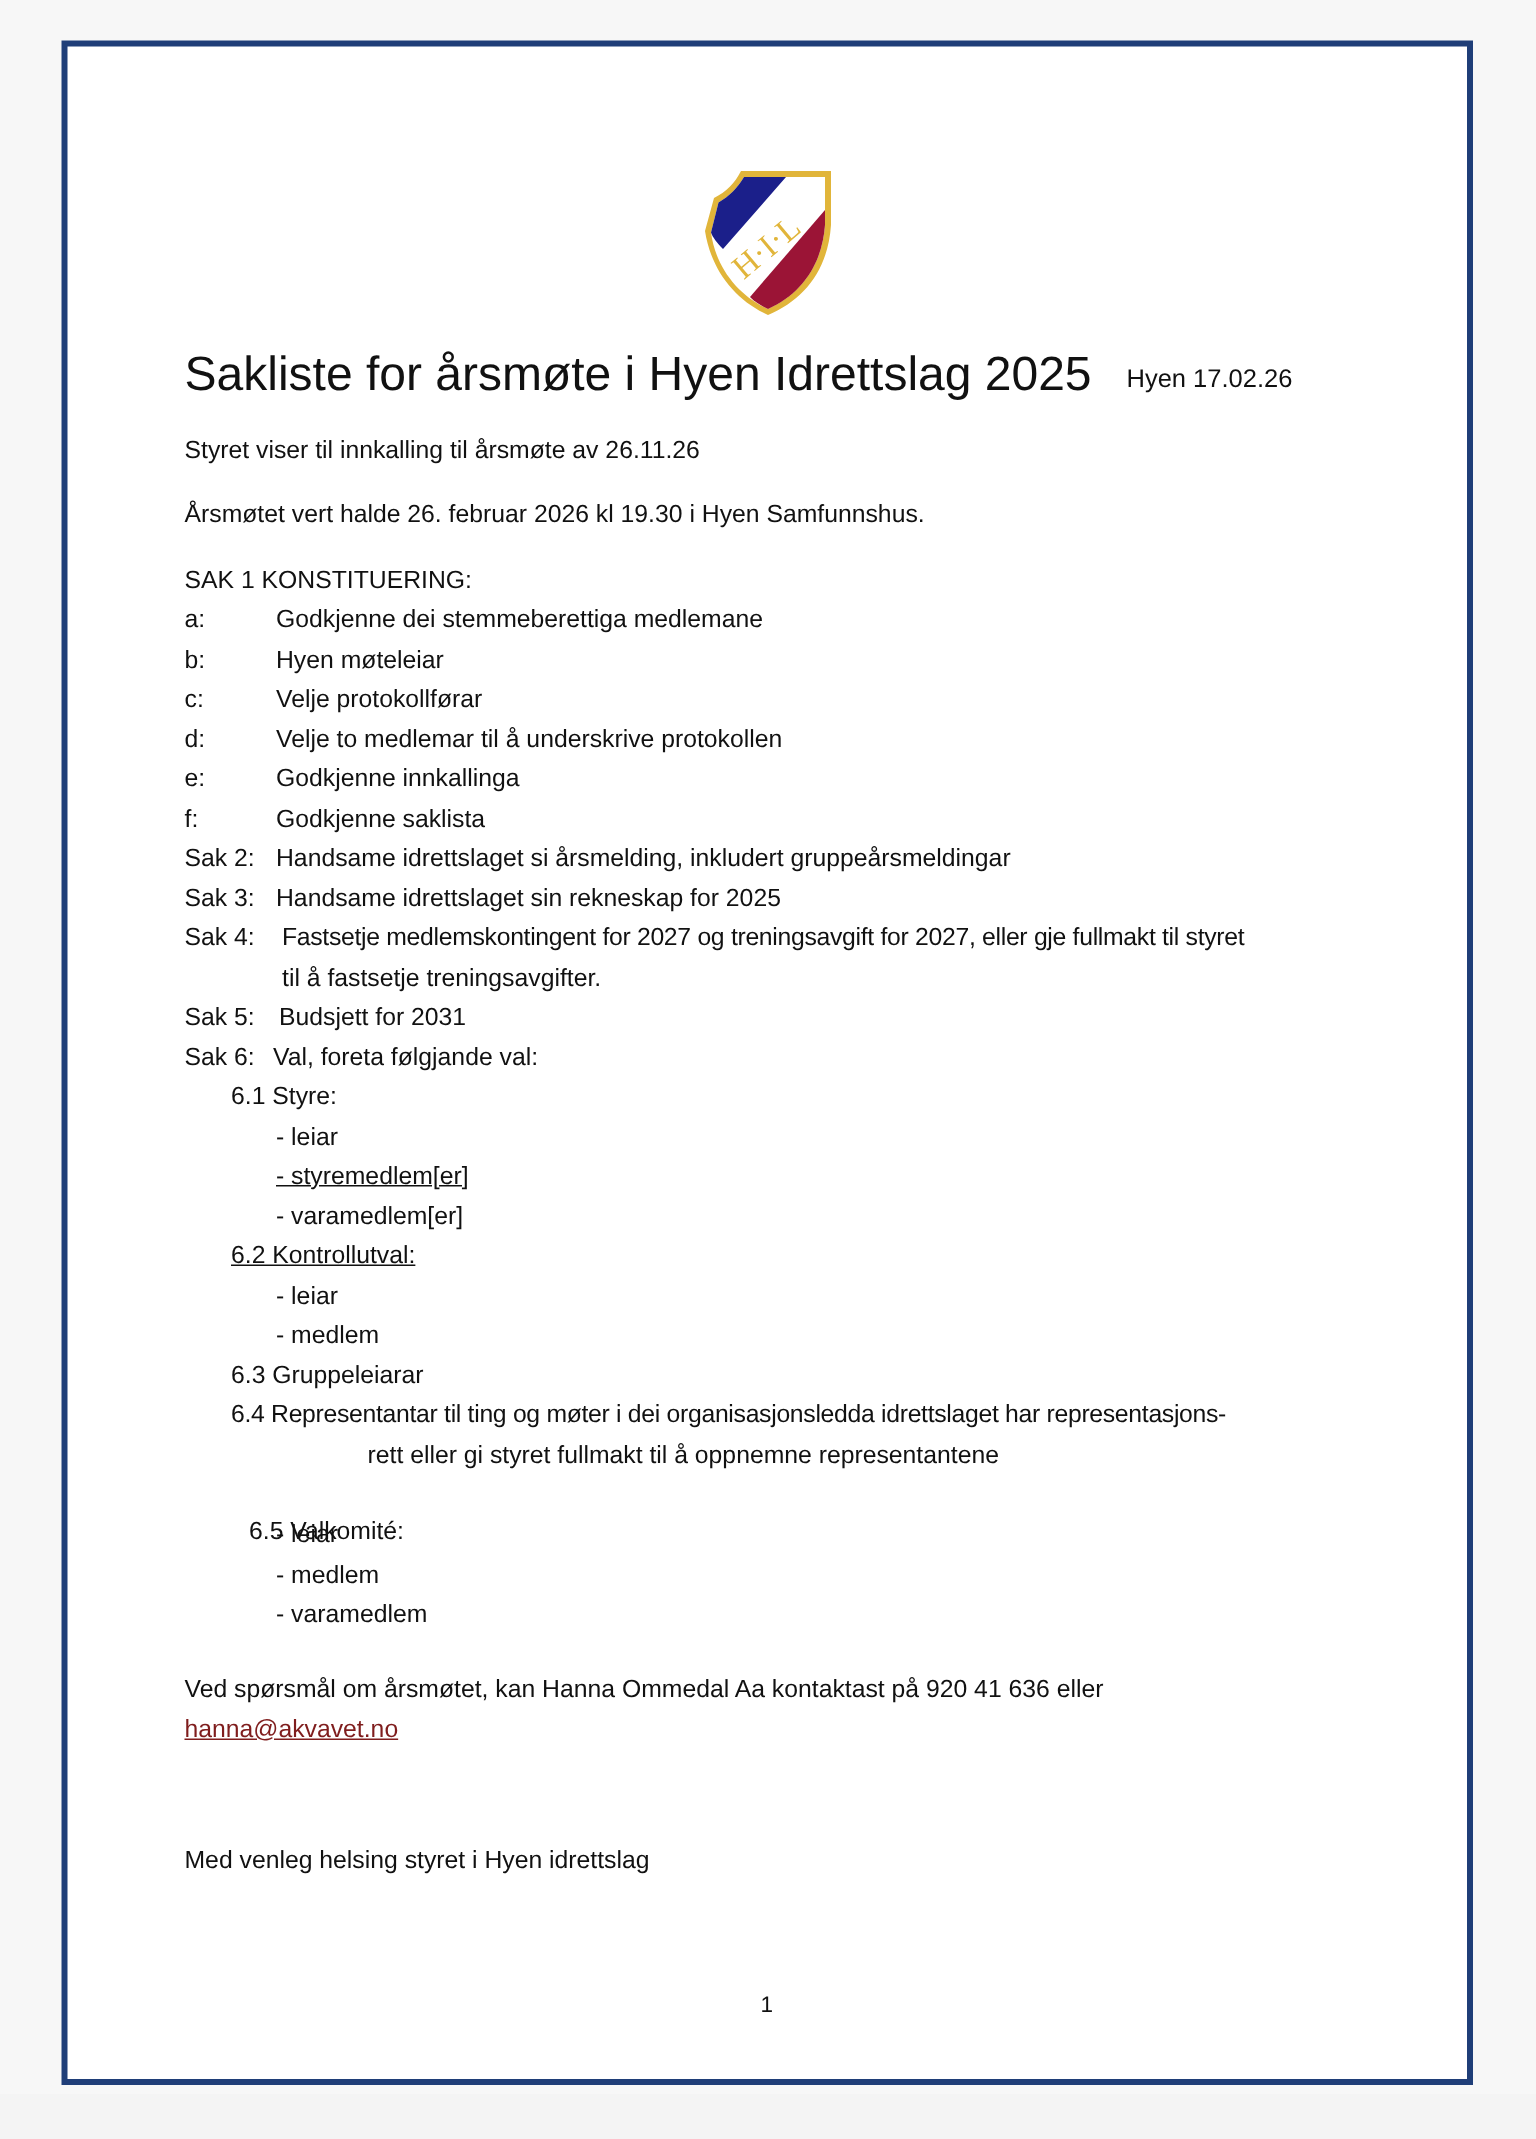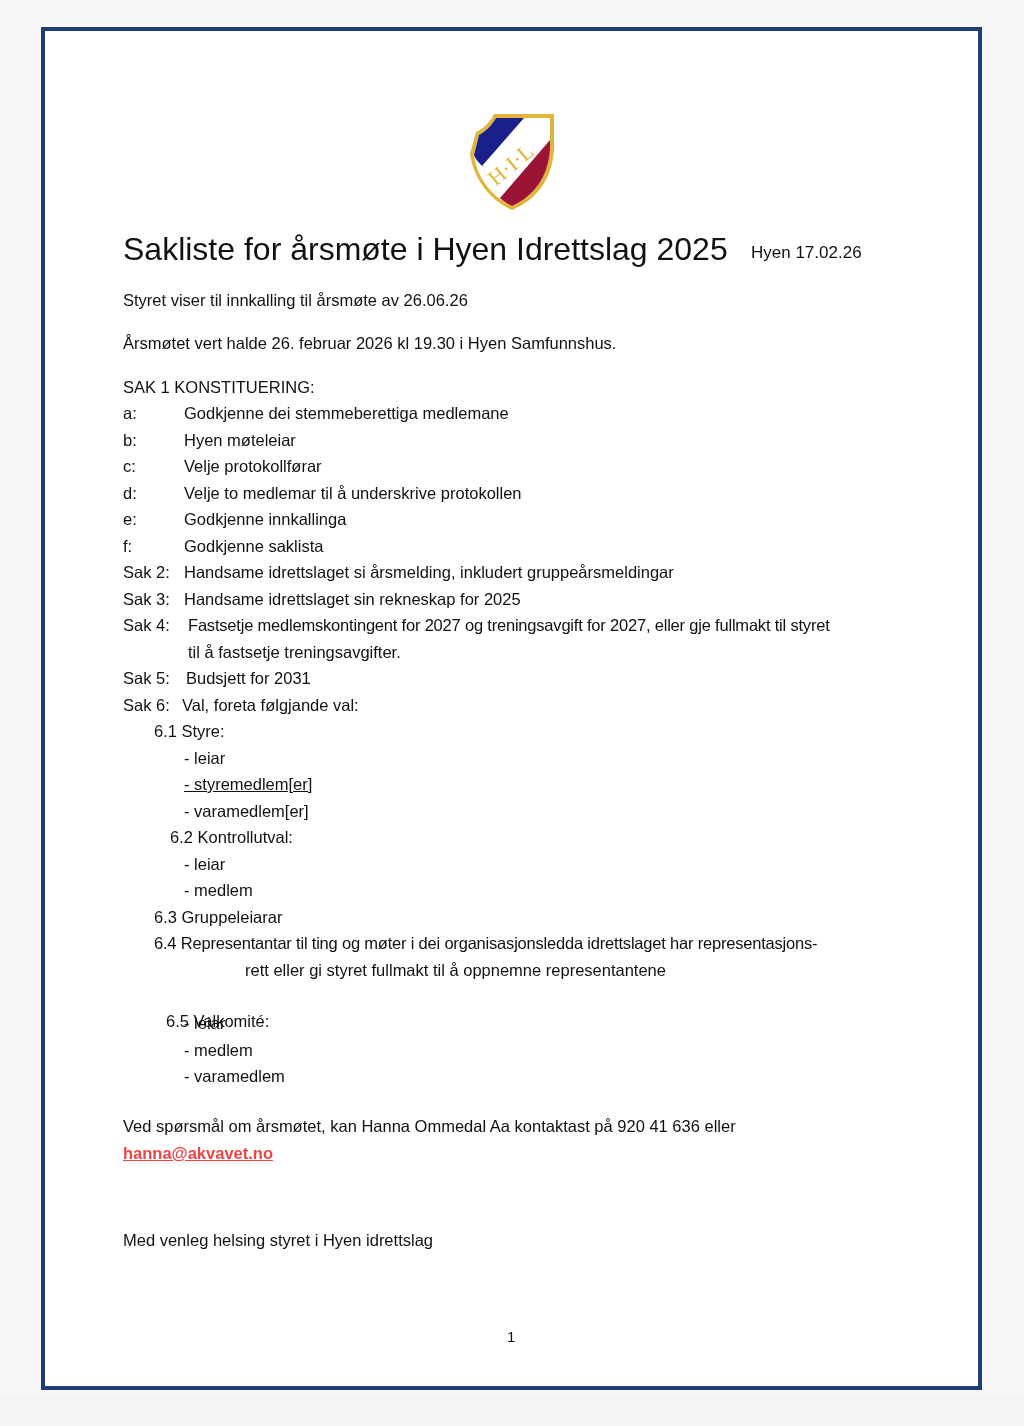--- a/index.html
+++ b/index.html
@@ -13,41 +13,41 @@
   .page {
     position: absolute; left: 41px; top: 27px; width: 933px; height: 1355px;
     background: #ffffff;
     border: 4px solid #1f3e78;
   }
   .logo { position: absolute; left: 466px; top: 110px; width: 92px; height: 102px; }
   .t { position: absolute; white-space: nowrap; font-size: 16.5px; line-height: 20px; }
   .title { position: absolute; left: 123px; top: 234px; font-size: 32px; line-height: 30px; white-space: nowrap; }
   .date { position: absolute; left: 751px; top: 243px; font-size: 17px; white-space: nowrap; }
   .lbl { position: absolute; white-space: nowrap; font-size: 16.5px; line-height: 20px; }
-  .link { color: #ef4444; text-decoration: underline; font-weight: bold; }
+  .link { color: #7f1d1d; text-decoration: underline; }
   .pagenum { position: absolute; left: 507px; top: 1328px; font-size: 15px; }
   .bottom-strip { position: absolute; left: 0; top: 1396px; width: 1024px; height: 30px; background: #f4f4f4; }
 </style>
 </head>
 <body>
 
 <div class="page"></div>
 
 <svg class="logo" viewBox="0 0 92 102">
   <path d="M10 22 C18 18 24 12 28 4 L88 4 L88 40 C86 70 70 90 46 100 C24 90 8 70 4 44 Z" fill="#e1b53a"></path>
   <path d="M13 25 C20 21 26 15 30 8 L84 8 L84 40 C82 67 68 86 46 96 C26 87 11 68 8 45 Z" fill="#ffffff"></path>
   <path d="M13 25 C20 21 26 15 30 8 L58 8 L16 56 C12 52 9 48 8 45 Z" fill="#1b1f8a"></path>
   <path d="M84 30 L84 40 C82 67 68 86 46 96 C42 94 38 92 34 88 Z" fill="#9b1436"></path>
   <text x="45" y="62" font-size="22" font-family="Liberation Serif, serif" fill="#e1b53a" transform="rotate(-40 45 55)" text-anchor="middle">H·I·L</text>
 </svg>
 
 <div class="title">Sakliste for årsmøte i Hyen Idrettslag 2025</div>
 <div class="date">Hyen 17.02.26</div>
 
-<div class="t" style="left:123px; top:290px;">Styret viser til innkalling til årsmøte av 26.06.26</div>
+<div class="t" style="left:123px; top:290px;">Styret viser til innkalling til årsmøte av 26.11.26</div>
 <div class="t" style="left:123px; top:333px;">Årsmøtet vert halde 26. februar 2026 kl 19.30 i Hyen Samfunnshus.</div>
 
 <div class="t" style="left:123px; top:377px;">SAK 1  KONSTITUERING:</div>
 
 <div class="lbl" style="left:123px; top:403px;">a:</div>
 <div class="t" style="left:184px; top:403px;">Godkjenne dei stemmeberettiga medlemane</div>
 <div class="lbl" style="left:123px; top:430px;">b:</div>
 <div class="t" style="left:184px; top:430px;">Hyen møteleiar</div>
 <div class="lbl" style="left:123px; top:456px;">c:</div>
 <div class="t" style="left:184px; top:456px;">Velje protokollførar</div>
@@ -68,21 +68,21 @@
 <div class="lbl" style="left:123px; top:668px;">Sak 5:</div>
 <div class="t" style="left:186px; top:668px;">Budsjett for 2031</div>
 <div class="lbl" style="left:123px; top:695px;">Sak 6:</div>
 <div class="t" style="left:182px; top:695px;">Val, foreta følgjande val:</div>
 
 <div class="t" style="left:154px; top:721px;">6.1 Styre:</div>
 <div class="t" style="left:184px; top:748px;">- leiar</div>
 <div class="t" style="left:184px; top:774px;text-decoration:underline;">- styremedlem[er]</div>
 <div class="t" style="left:184px; top:801px;">- varamedlem[er]</div>
 
-<div class="t" style="left:170px; top:827px;">6.2 Kontrollutval:</div>
+<div class="t" style="left:154px; top:827px;text-decoration:underline;">6.2 Kontrollutval:</div>
 <div class="t" style="left:184px; top:854px;">- leiar</div>
 <div class="t" style="left:184px; top:880px;">- medlem</div>
 
 <div class="t" style="left:154px; top:907px;">6.3 Gruppeleiarar</div>
 
 <div class="t" style="left:154px; top:933px; letter-spacing:-0.2px;">6.4 Representantar til ting og møter i dei organisasjonsledda idrettslaget har representasjons-</div>
 <div class="t" style="left:245px; top:960px;">rett eller gi styret fullmakt til å oppnemne representantene</div>
 
 <div class="t" style="left:166px; top:987px;margin-top:24px;">6.5 Valkomité:</div>
 <div class="t" style="left:184px; top:1013px;">- leiar</div>

